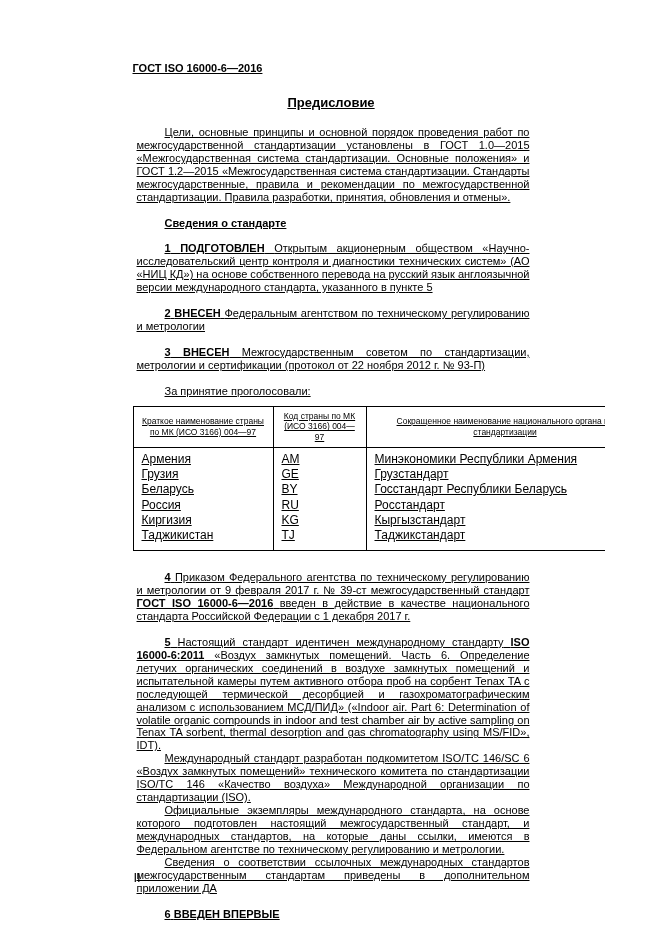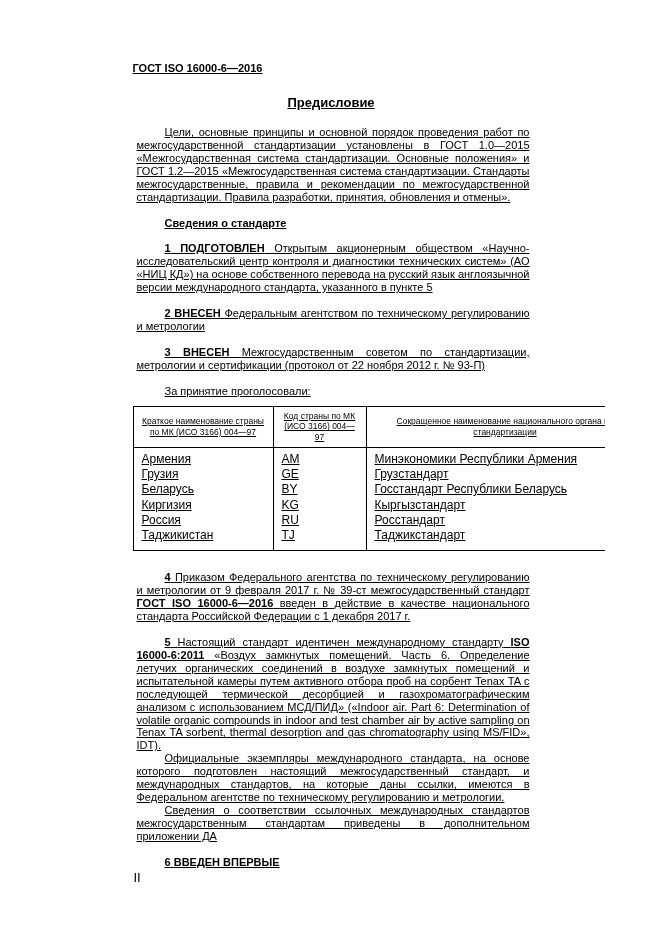--- a/index.html
+++ b/index.html
@@ -127,41 +127,42 @@
         <td class="td-country">Грузия</td>
         <td class="td-code">GE</td>
         <td class="td-org">Грузстандарт</td>
       </tr>
       <tr>
         <td class="td-country">Беларусь</td>
         <td class="td-code">BY</td>
         <td class="td-org">Госстандарт Республики Беларусь</td>
       </tr>
       <tr>
+        <td class="td-country">Россия</td>
+        <td class="td-code">RU</td>
+        <td class="td-org">Росстандарт</td>
+      </tr>
+      <tr>
         <td class="td-country">Киргизия</td>
         <td class="td-code">KG</td>
         <td class="td-org">Кыргызстандарт</td>
-      </tr>
-      <tr>
-        <td class="td-country">Россия</td>
-        <td class="td-code">RU</td>
-        <td class="td-org">Росстандарт</td>
       </tr>
       <tr>
         <td class="td-country">Таджикистан</td>
         <td class="td-code">TJ</td>
         <td class="td-org">Таджикстандарт</td>
       </tr>
     </tbody>
   </table>
 
   <p class="para"><span class="bold">4</span> <span>Приказом Федерального агентства по техническому регулированию и метрологии от 9 февраля 2017 г. № 39-ст межгосударственный стандарт</span> <span class="bold">ГОСТ ISO 16000-6—2016</span> <span>введен в действие в качестве национального стандарта Российской Федерации с 1 декабря 2017 г.</span></p>
 
   <p class="para tight"><span class="bold">5</span> <span>Настоящий стандарт идентичен международному стандарту</span> <span class="bold">ISO 16000-6:2011</span> <span>«Воздух замкнутых помещений. Часть 6. Определение летучих органических соединений в воздухе замкнутых помещений и испытательной камеры путем активного отбора проб на сорбент Tenax TA с последующей термической десорбцией и газохроматографическим анализом с использованием МСД/ПИД» («Indoor air. Part 6: Determination of volatile organic compounds in indoor and test chamber air by active sampling on Tenax TA sorbent, thermal desorption and gas chromatography using MS/FID», IDT).</span></p>
 
+  <p class="para tight">Международный стандарт разработан подкомитетом ISO/TC 146/SC 6 «Воздух замкнутых помещений» технического комитета по стандартизации ISO/TC 146 «Качество воздуха» Международной организации по стандартизации (ISO).</p>
 
   <p class="para tight">Официальные экземпляры международного стандарта, на основе которого подготовлен настоящий межгосударственный стандарт, и международных стандартов, на которые даны ссылки, имеются в Федеральном агентстве по техническому регулированию и метрологии.</p>
 
   <p class="para tight">Сведения о соответствии ссылочных международных стандартов межгосударственным стандартам приведены в дополнительном приложении ДА</p>
 
   <p class="para item6"><span class="bold">6</span> <span class="bold">ВВЕДЕН ВПЕРВЫЕ</span></p>
 
   <div class="page-number">II</div>
 
 </div>

